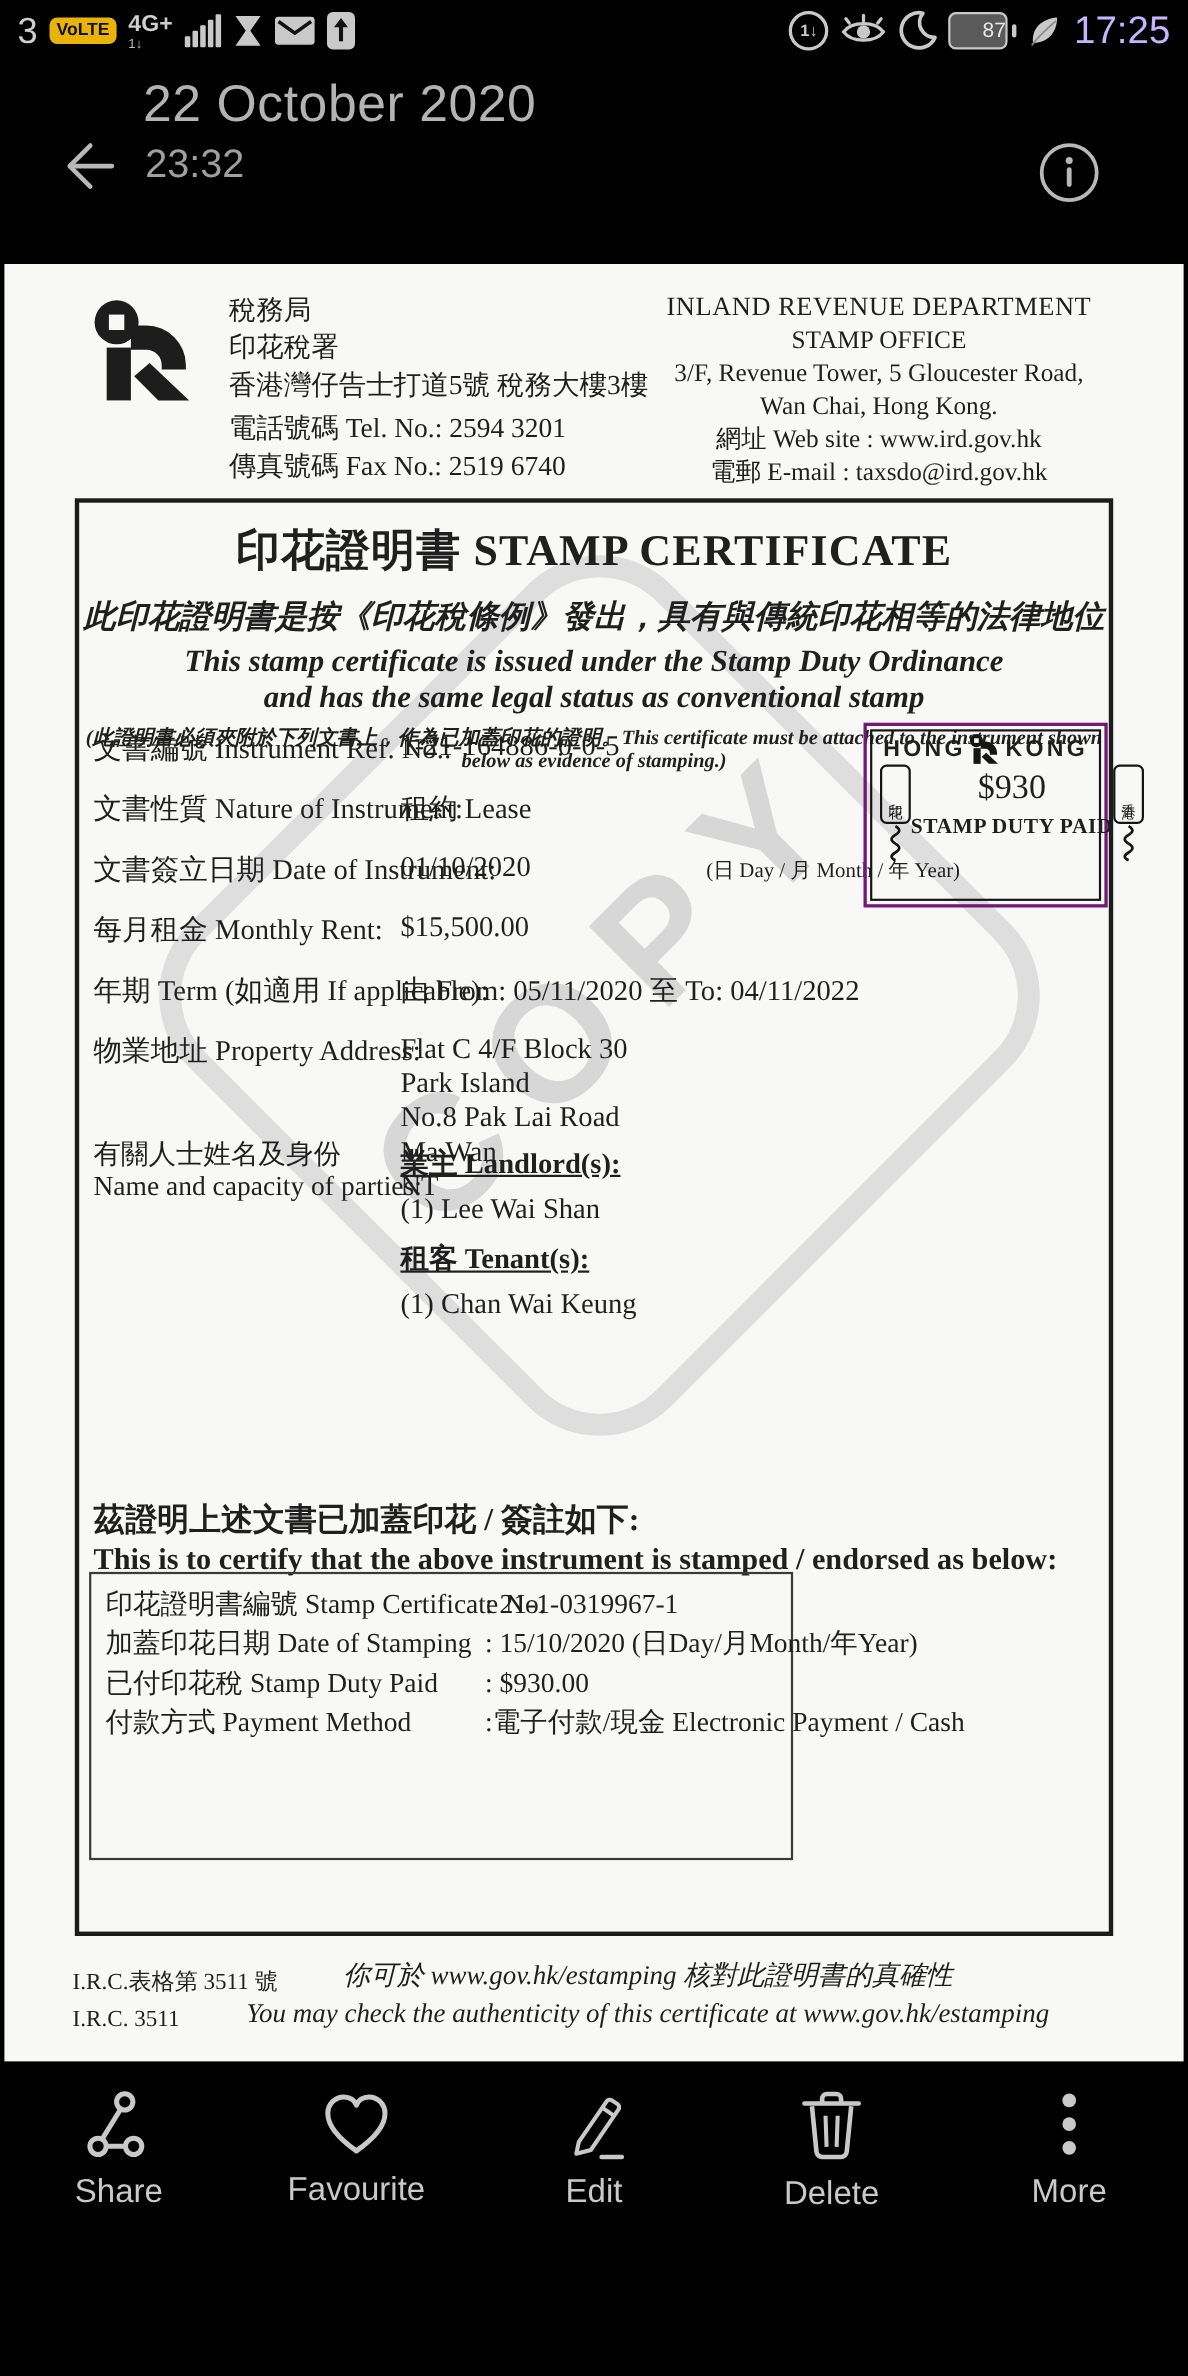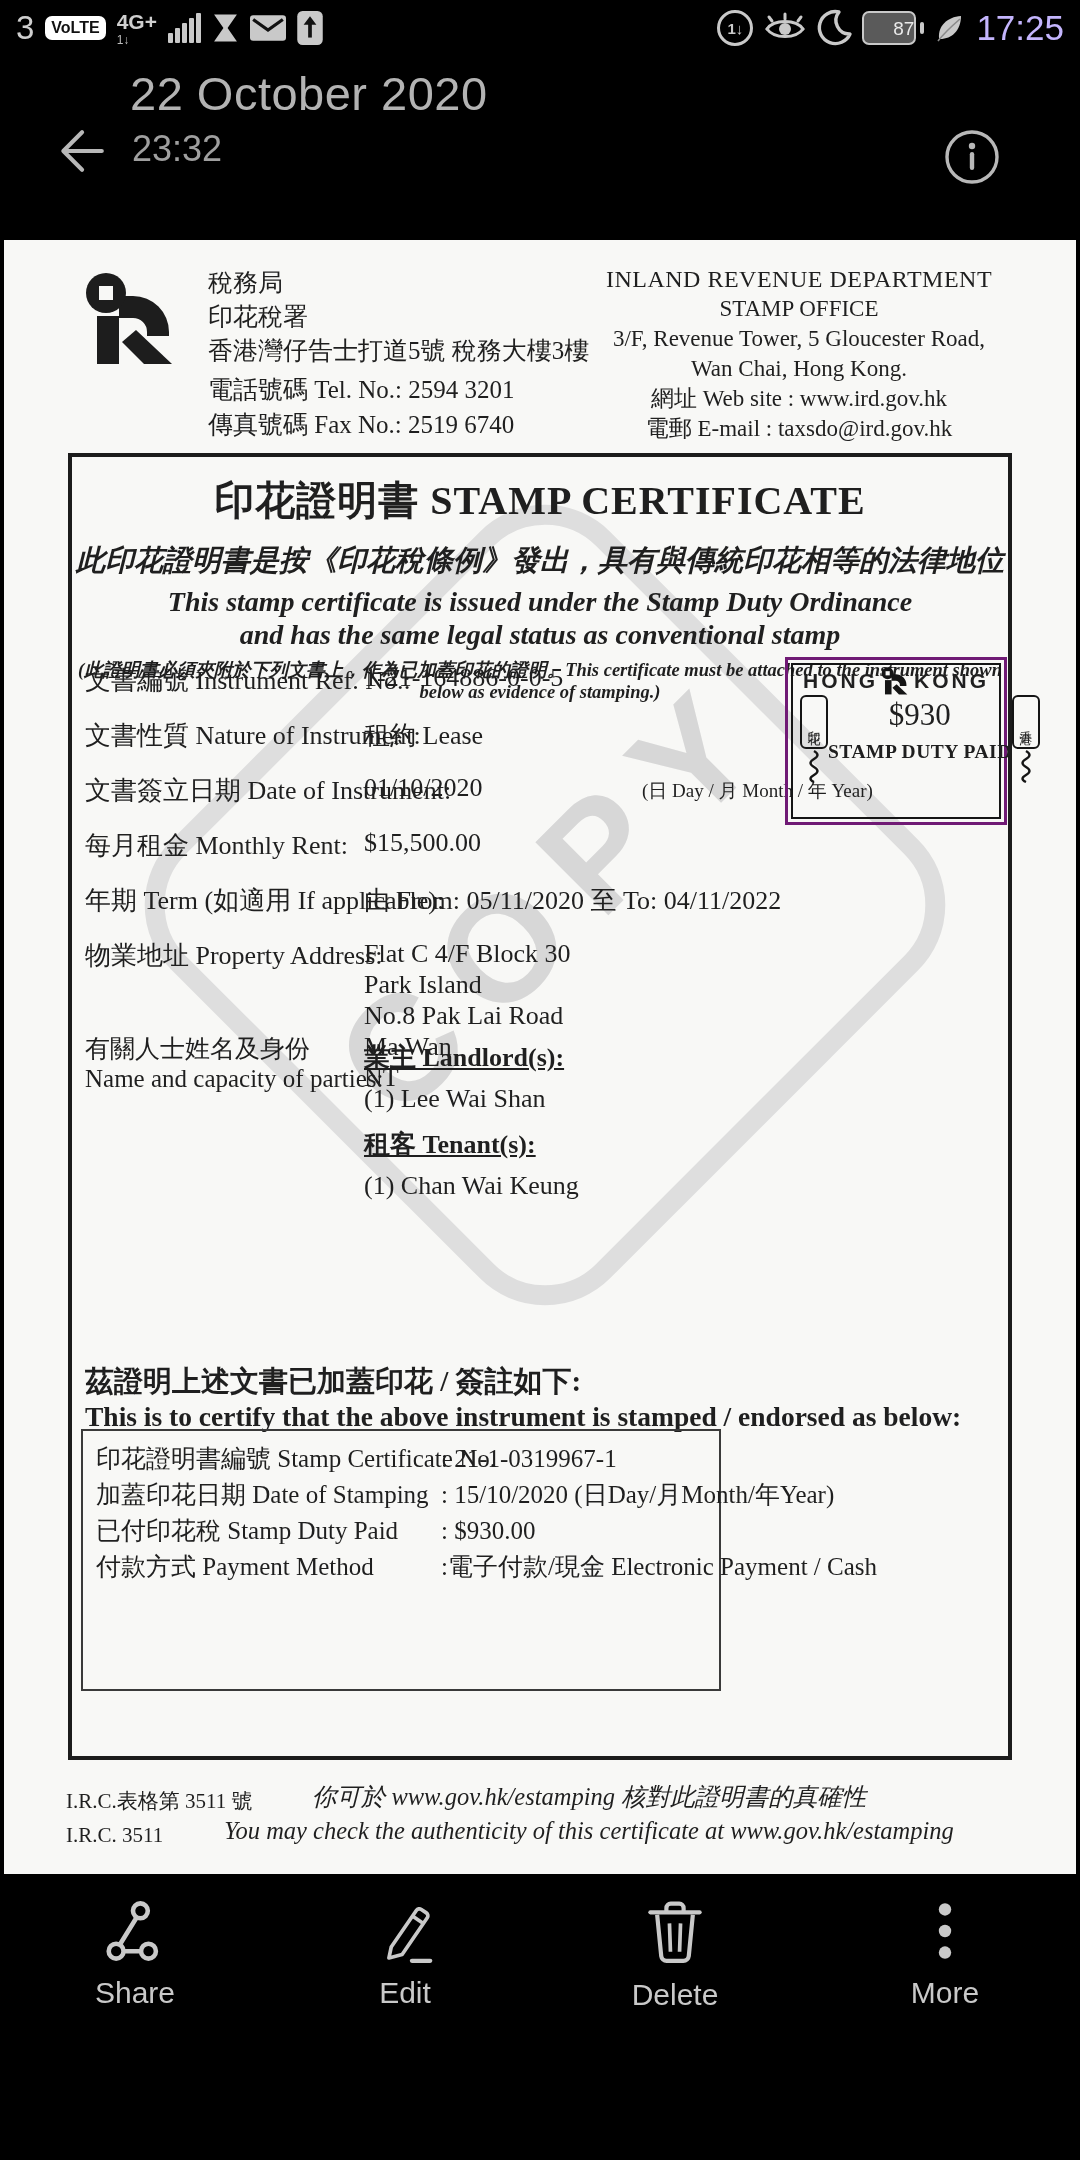--- a/index.html
+++ b/index.html
@@ -7,21 +7,21 @@
     width:1080px;height:2160px;background:#000;position:relative;overflow:hidden;
     font-family:"Liberation Sans",sans-serif;
   }
   .abs{position:absolute;}
 
   
   .status-bar{position:absolute;top:0;left:0;width:1080px;height:56px;
     display:flex;justify-content:space-between;align-items:center;padding:0 16px;box-sizing:border-box;color:#cfcfcf;}
   .sb-group{display:flex;align-items:center;gap:11px;}
   .sb-carrier{font-size:33px;}
-  .sb-volte{background:#ffffff;color:#111;font-weight:bold;font-size:16px;border-radius:7px;padding:4px 6px;line-height:1;}
+  .sb-volte{background:#eab308;color:#111;font-weight:bold;font-size:16px;border-radius:7px;padding:4px 6px;line-height:1;}
   .sb-net{display:flex;flex-direction:column;align-items:flex-start;line-height:1;}
   .sb-net .g{font-size:21px;font-weight:bold;}
   .sb-net .sub{font-size:12px;margin-top:2px;color:#bdbdbd;}
   .sig-bars{display:flex;align-items:flex-end;gap:2px;height:30px;}
   .sig-bars i{display:block;width:5px;background:#c9c9c9;border-radius:1px;}
   .battery{position:relative;width:50px;height:30px;border:2.5px solid #c9c9c9;border-radius:7px;
     background:#5a5a5a;display:flex;align-items:center;justify-content:flex-end;}
   .battery span{font-size:19px;color:#eaeaea;line-height:1;}
   .bat-nub{width:4px;height:12px;background:#c9c9c9;border-radius:2px;margin-left:-7px;}
   .sb-time{font-size:35px;color:#c4b5fd;margin-left:2px;}
@@ -325,20 +325,26 @@
   <div class="action-item">
     <svg width="62" height="62" viewBox="0 0 46 46">
       <circle cx="27" cy="8" r="5.5" fill="none" stroke="#c9c9c9" stroke-width="3.4"></circle>
       <circle cx="9" cy="38" r="5.5" fill="none" stroke="#c9c9c9" stroke-width="3.4"></circle>
       <circle cx="33" cy="38" r="5.5" fill="none" stroke="#c9c9c9" stroke-width="3.4"></circle>
       <path d="M24.3 12.8 L11.7 33.2 M14.5 38 H27.5" stroke="#c9c9c9" stroke-width="3.4" fill="none"></path>
     </svg>
     <span class="action-label">Share</span>
   </div>
   <div class="action-item">
+    <svg width="64" height="60" viewBox="0 0 48 44">
+      <path d="M24 41 C10.5 31.5 4.5 23.5 4.5 15.5 C4.5 9 9.7 4.2 15.5 4.2 C19.4 4.2 22.8 6.4 24 9.8 C25.2 6.4 28.6 4.2 32.5 4.2 C38.3 4.2 43.5 9 43.5 15.5 C43.5 23.5 37.5 31.5 24 41 Z" fill="none" stroke="#c9c9c9" stroke-width="3.4" stroke-linejoin="round"></path>
+    </svg>
+    <span class="action-label">Favourite</span>
+  </div>
+  <div class="action-item">
     <svg width="62" height="62" viewBox="0 0 50 54">
       <path d="M13 41 L35 9 A3 3 0 0 1 39.2 8.2 L43.6 11.2 A3 3 0 0 1 44.4 15.4 L22.5 47.5 L11 50.5 Z" fill="none" stroke="#c9c9c9" stroke-width="3.2" stroke-linejoin="round"></path>
       <path d="M31.5 14 L41 20.5" stroke="#c9c9c9" stroke-width="3.2"></path>
       <path d="M31 53 H47" stroke="#c9c9c9" stroke-width="3.6" stroke-linecap="round"></path>
     </svg>
     <span class="action-label">Edit</span>
   </div>
   <div class="action-item">
     <svg width="62" height="64" viewBox="0 0 48 52">
       <path d="M4 10 H44" stroke="#c9c9c9" stroke-width="3.4" stroke-linecap="round"></path>

